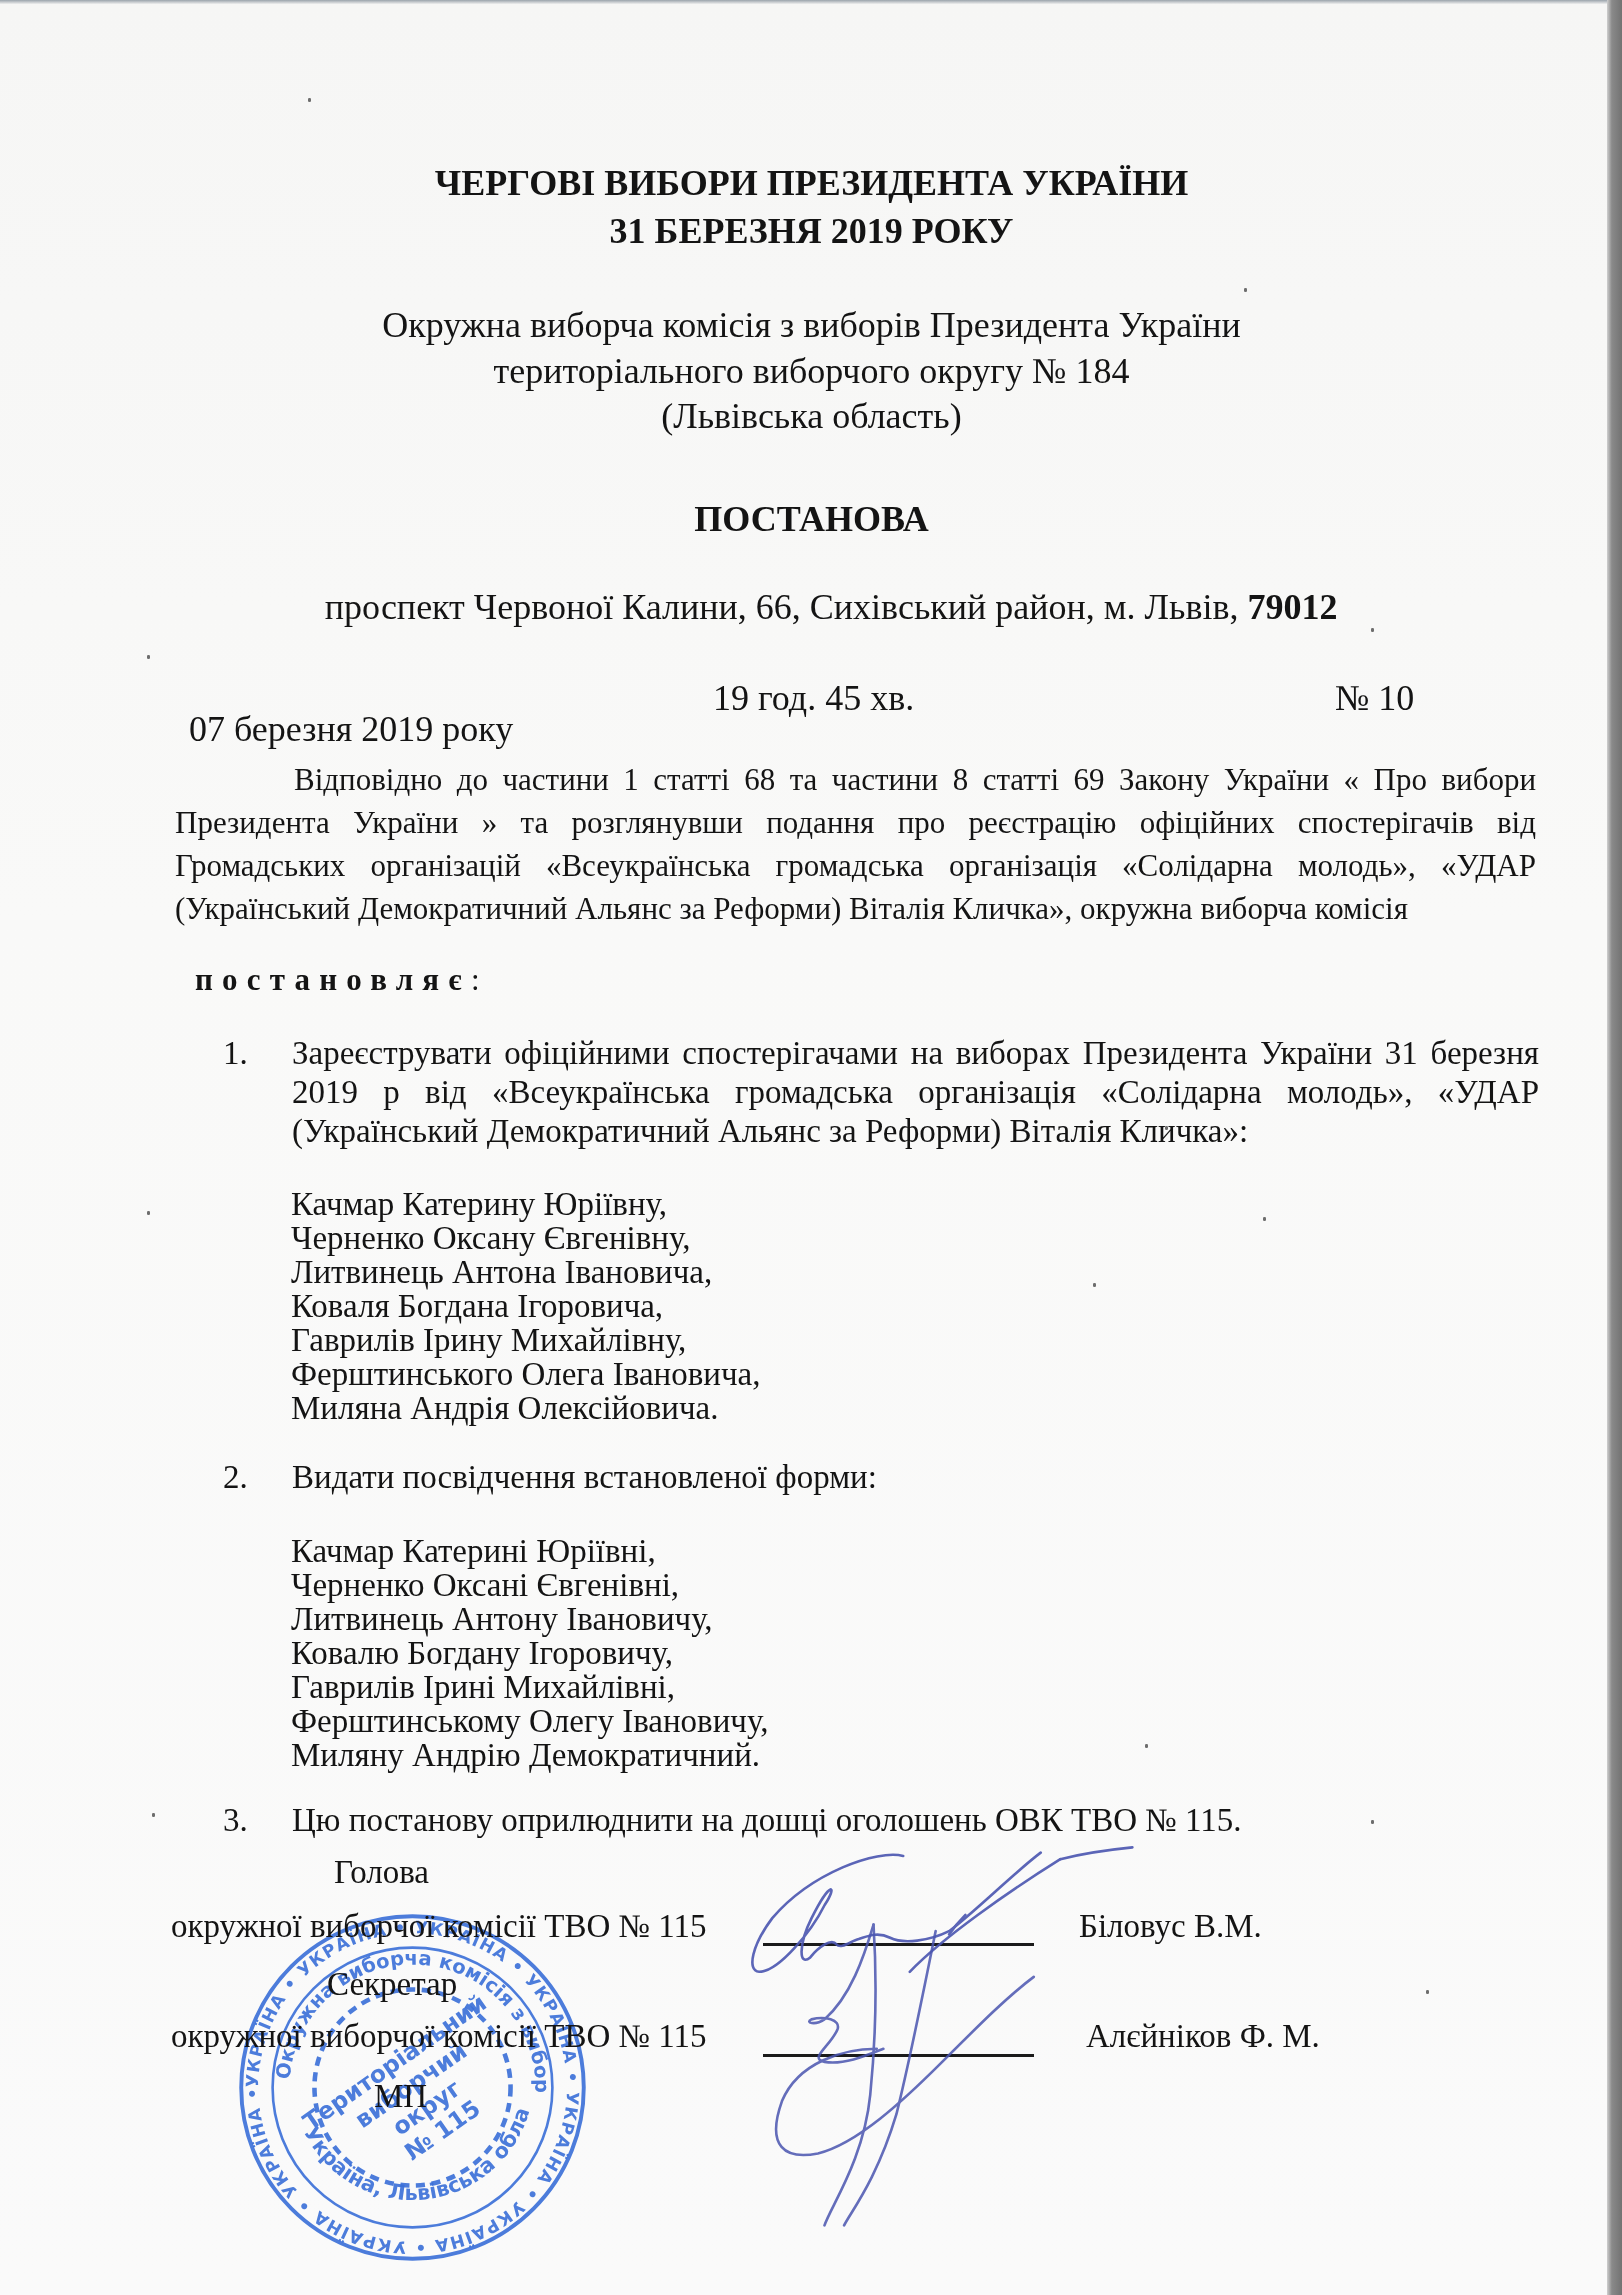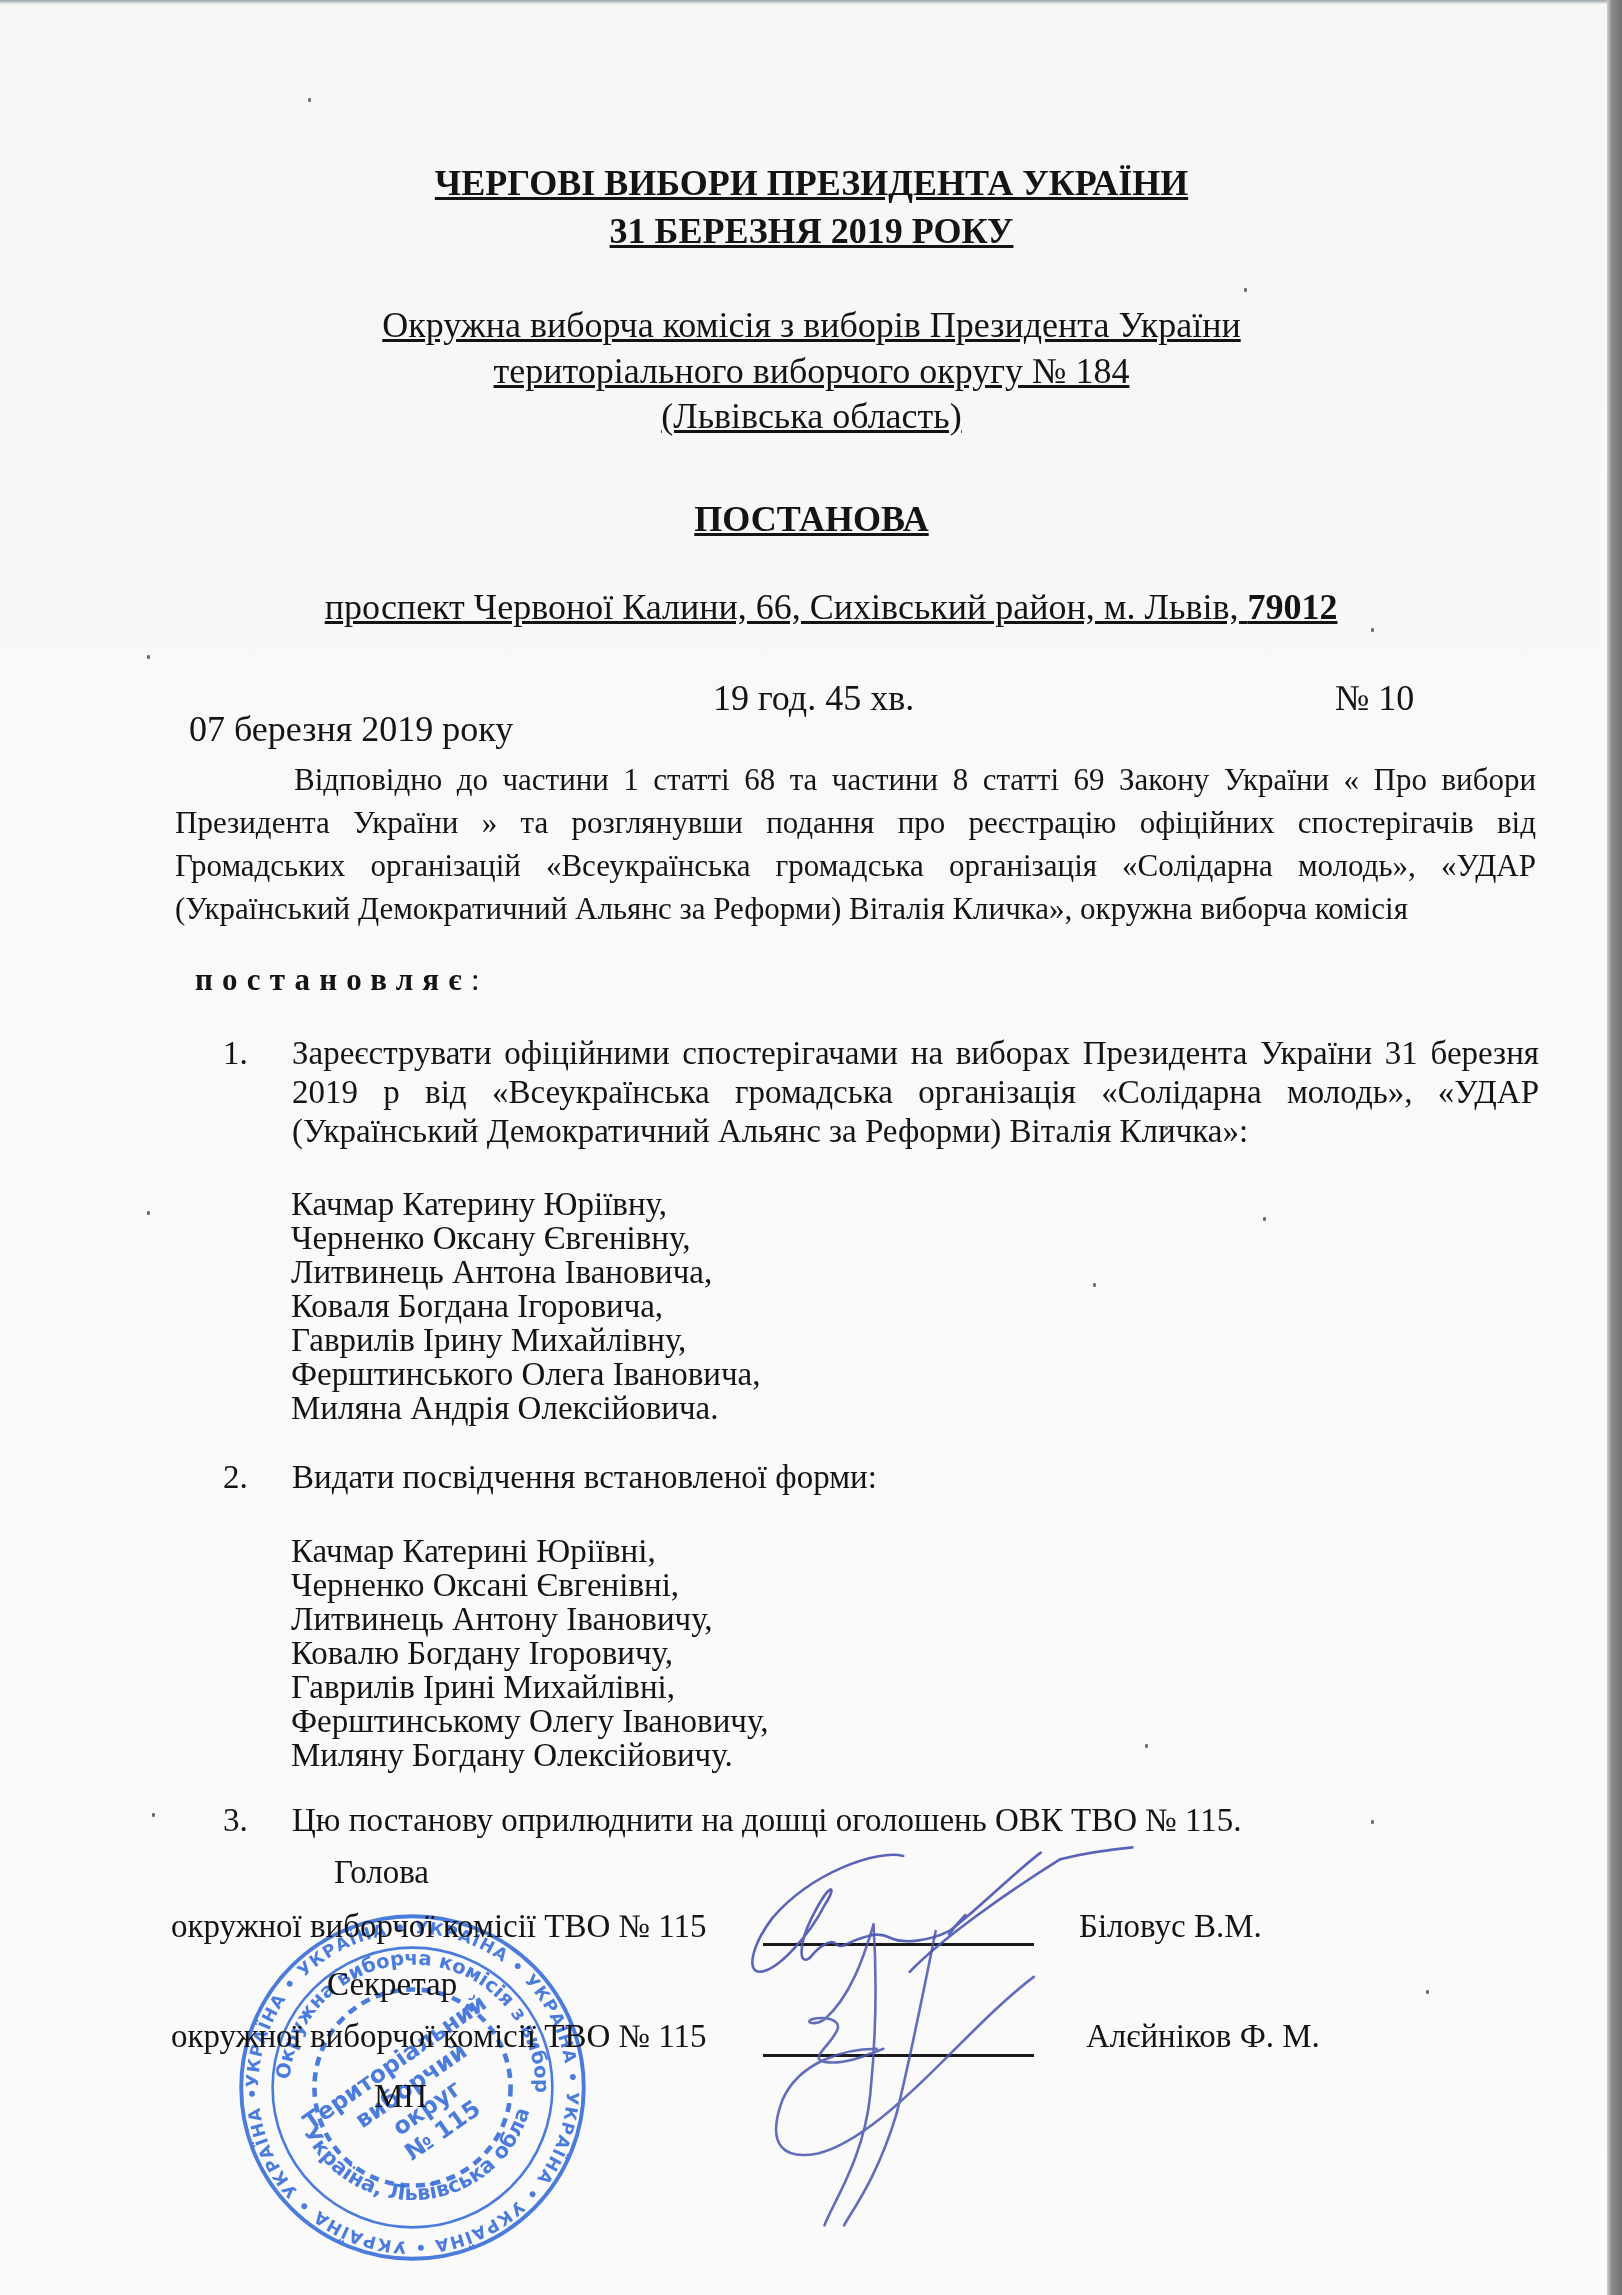--- a/index.html
+++ b/index.html
@@ -15,21 +15,21 @@
   }
   .scan-edge {
     position: absolute; top: 0; right: 0; width: 15.7px; height: 2295px;
     background: linear-gradient(90deg, #cfcfcf 0%, #8a8a8a 30%, #707070 100%);
   }
   .scan-top {
     position: absolute; top: 0; left: 0; width: 1623px; height: 3.9px;
     background: linear-gradient(180deg, #9aa3ab, #eeeeee);
   }
   .abs { position: absolute; white-space: nowrap; }
-  .center { left: 0; width: 1623px; text-align: center; text-decoration: underline; }
+  .center { left: 0; width: 1623px; text-align: center; }
   .h-bold { font-weight: bold; font-size: 36px; line-height: 47px; }
   .h-reg { font-size: 36px; line-height: 46px; }
   .txt { font-size: 33px; line-height: 41px; }
   .bold { font-weight: bold; }
 
   .para {
     position: absolute; left: 175px; width: 1361px;
     font-size: 31px; line-height: 43px; text-align: justify;
     text-indent: 119px;
   }
@@ -94,21 +94,21 @@
     <span class="num">2.</span>
     <div class="body">Видати посвідчення встановленої форми:</div>
   </div>
   <div class="names" style="top:1534px;">
     <div>Качмар Катерині Юріївні,</div>
     <div>Черненко Оксані Євгенівні,</div>
     <div>Литвинець Антону Івановичу,</div>
     <div>Ковалю Богдану Ігоровичу,</div>
     <div>Гаврилів Ірині Михайлівні,</div>
     <div>Ферштинському Олегу Івановичу,</div>
-    <div>Миляну Богдану Олексійовичу.</div>
+    <div>Миляну Андрію Демократичний.</div>
   </div>
 
   <div class="item" style="top:1801px;">
     <span class="num">3.</span>
     <div class="body" style="text-align:left; white-space:nowrap;">Цю постанову оприлюднити на дошці оголошень ОВК ТВО № 115.</div>
   </div>
 
   <svg class="stamp" viewBox="0 0 540 540">
     <defs>
       <path id="ringOuter" d="M270,270 m-236,0 a236,236 0 1,1 472,0 a236,236 0 1,1 -472,0"></path>

